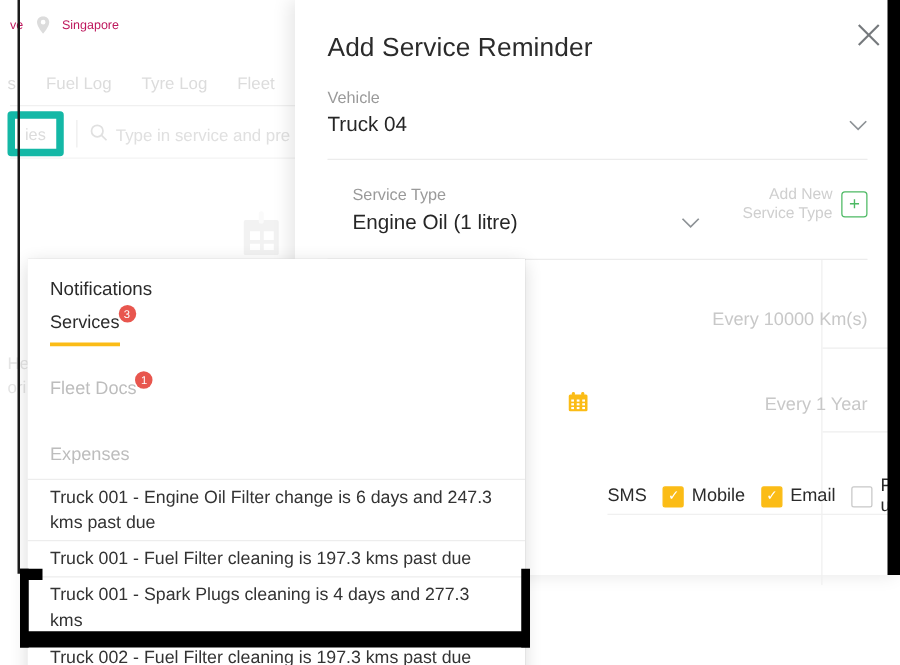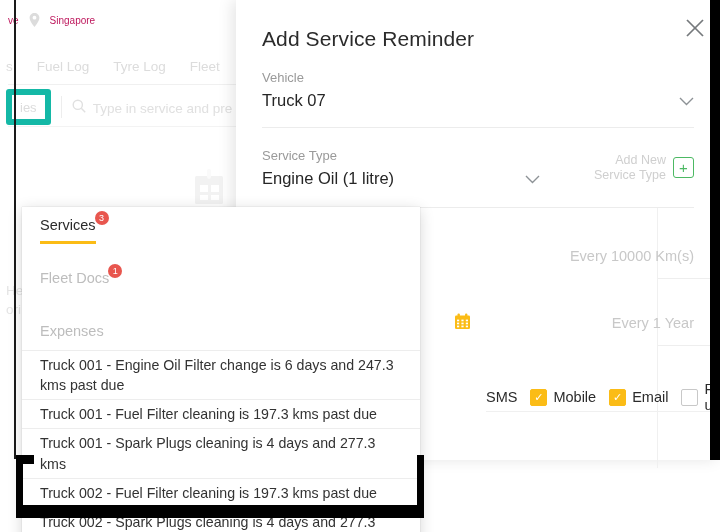--- a/index.html
+++ b/index.html
@@ -195,22 +195,23 @@
   }
 
   
   #field-vehicle { top: 70px; }
   #underline-vehicle { top: 127px; }
 
   
   #field-service { top: 148px; }
   .service-row {
     display: flex;
-    align-items: center;
+    align-items: flex-start;
     justify-content: space-between;
+    margin-left: 20px;
   }
   .service-left { width: 290px; }
   .service-left .field-valuerow { width: 278px; }
   .addnew {
     display: flex;
     align-items: center;
     gap: 7px;
     padding-bottom: 1px;
   }
   .addnew-label {
@@ -471,21 +472,21 @@
           <line x1="3" y1="3" x2="19" y2="19" stroke="#75797c" stroke-width="1.7"></line>
           <line x1="19" y1="3" x2="3" y2="19" stroke="#75797c" stroke-width="1.7"></line>
         </svg>
     </span>
 
     <div class="modal-title">Add Service Reminder</div>
 
     <div class="field" id="field-vehicle">
       <div class="field-label">Vehicle</div>
       <div class="field-valuerow">
-        <span class="field-value">Truck 07</span>
+        <span class="field-value">Truck 04</span>
         <span class="chev">
           <svg width="15" height="9" viewBox="0 0 15 9">
               <polyline points="1,1 7.5,7.5 14,1" fill="none" stroke="#8d9296" stroke-width="1.4"></polyline>
             </svg>
         </span>
       </div>
     </div>
     <div class="field-underline" id="underline-vehicle"></div>
 
     <div class="field" id="field-service">
@@ -554,20 +555,21 @@
       </span>
       <span class="cb-item">
         <span class="cb"></span>
         <span>Pop-up</span>
       </span>
     </div>
     <div class="notify-underline"></div>
   </div>
 
   <div class="notif">
+    <div class="notif-title">Notifications</div>
 
     <div class="notif-tabs">
       <span class="notif-tab active">
         <span>Services</span>
         <span class="badge">3</span>
       </span>
       <span class="notif-tab">
         <span>Fleet Docs</span>
         <span class="badge">1</span>
       </span>

